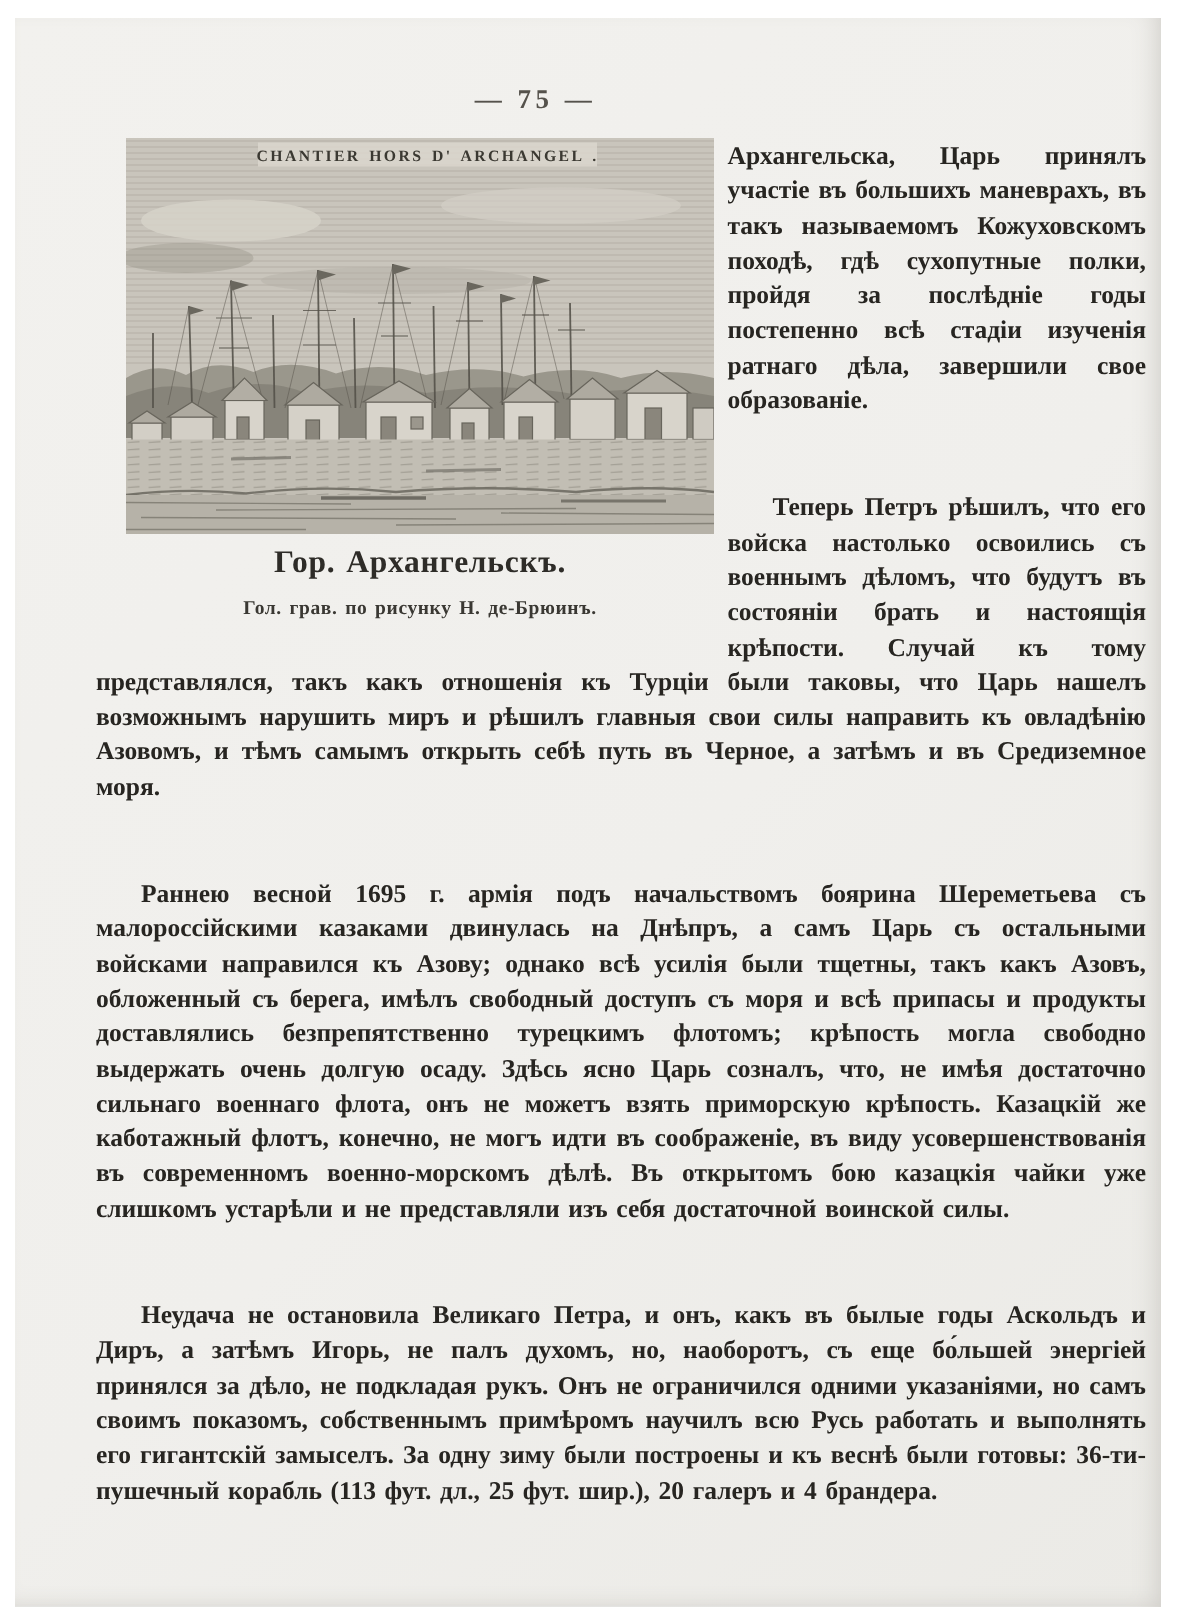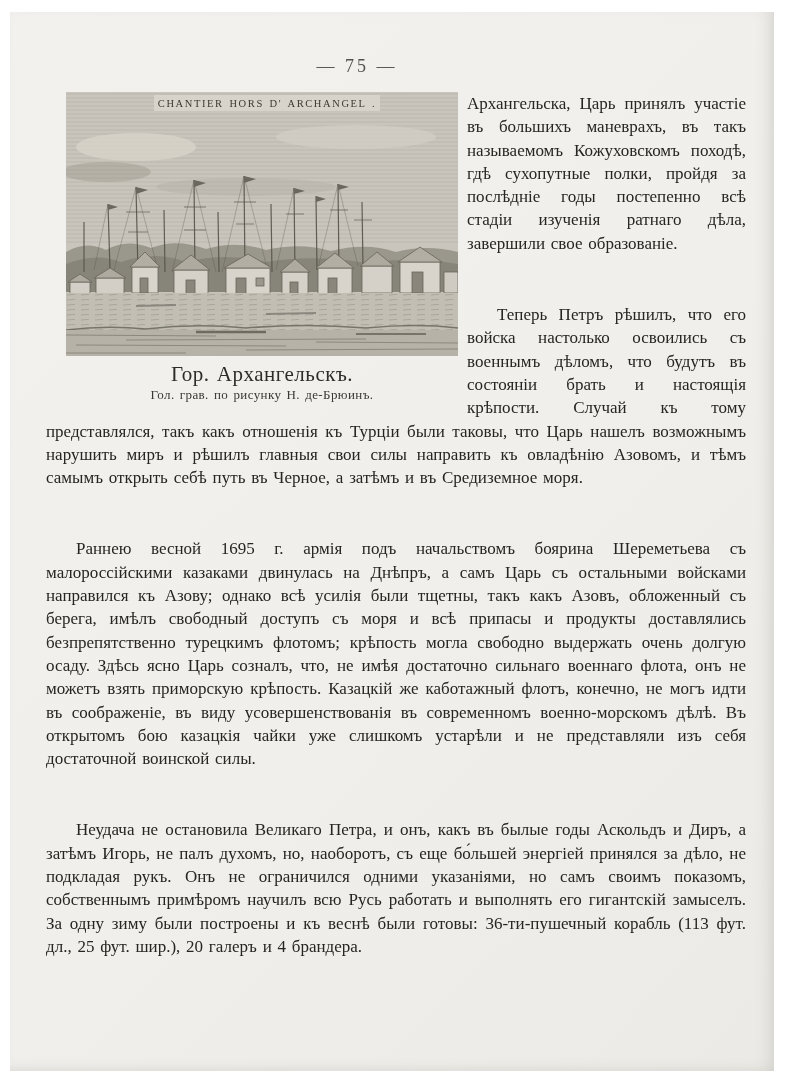--- a/index.html
+++ b/index.html
@@ -5,47 +5,48 @@
   html,body{margin:0;padding:0;}
   body{
     width:800px;height:1081px;
     background:#ffffff;
     font-family:"Liberation Serif","DejaVu Serif",serif;
     overflow:hidden;
   }
   .scan{
     position:relative;width:788px;height:1081px;
     background:#ffffff;
+    font-weight:bold;
   }
   .page{
     position:absolute;left:10px;top:12px;right:14px;bottom:10px;
     background:linear-gradient(135deg,#f2f1ee 0%,#f0efec 55%,#ebeae6 100%);
     box-shadow:inset -14px 0 18px -12px #cfcdc8, inset 0 -10px 14px -10px #d8d6d1;
   }
   .pageno{
     position:absolute;left:0;right:70px;top:44px;
     text-align:center;
     font-size:18px;letter-spacing:3px;color:#55524c;
   }
   .content{
-    position:absolute;left:36px;top:80px;width:700px;
+    position:absolute;left:54px;top:80px;width:700px;
     font-size:17px;line-height:23.3px;color:#272521;
     text-align:justify;word-spacing:0.09em;
   }
   .figure-block{
     float:left;width:412px;margin-right:9px;margin-bottom:14px;
   }
   .engraving-wrap{margin-left:20px;width:392px;}
   .engraving{display:block;width:392px;height:264px;}
   .cap1{
     margin-top:9px;text-align:center;font-size:21px;line-height:19px;
     color:#2e2c28;letter-spacing:0.5px;
   }
   .cap2{
-    margin-top:3px;text-align:center;font-size:13px;line-height:16px;
+    margin-top:13px;text-align:center;font-size:13px;line-height:16px;
     color:#3a3833;letter-spacing:0.4px;
   }
   p{margin:0;}
   p.indent{text-indent:30px;margin-top:48px;}
 </style>
 </head>
 <body>
 
 <div class="scan">
   <div class="page">

